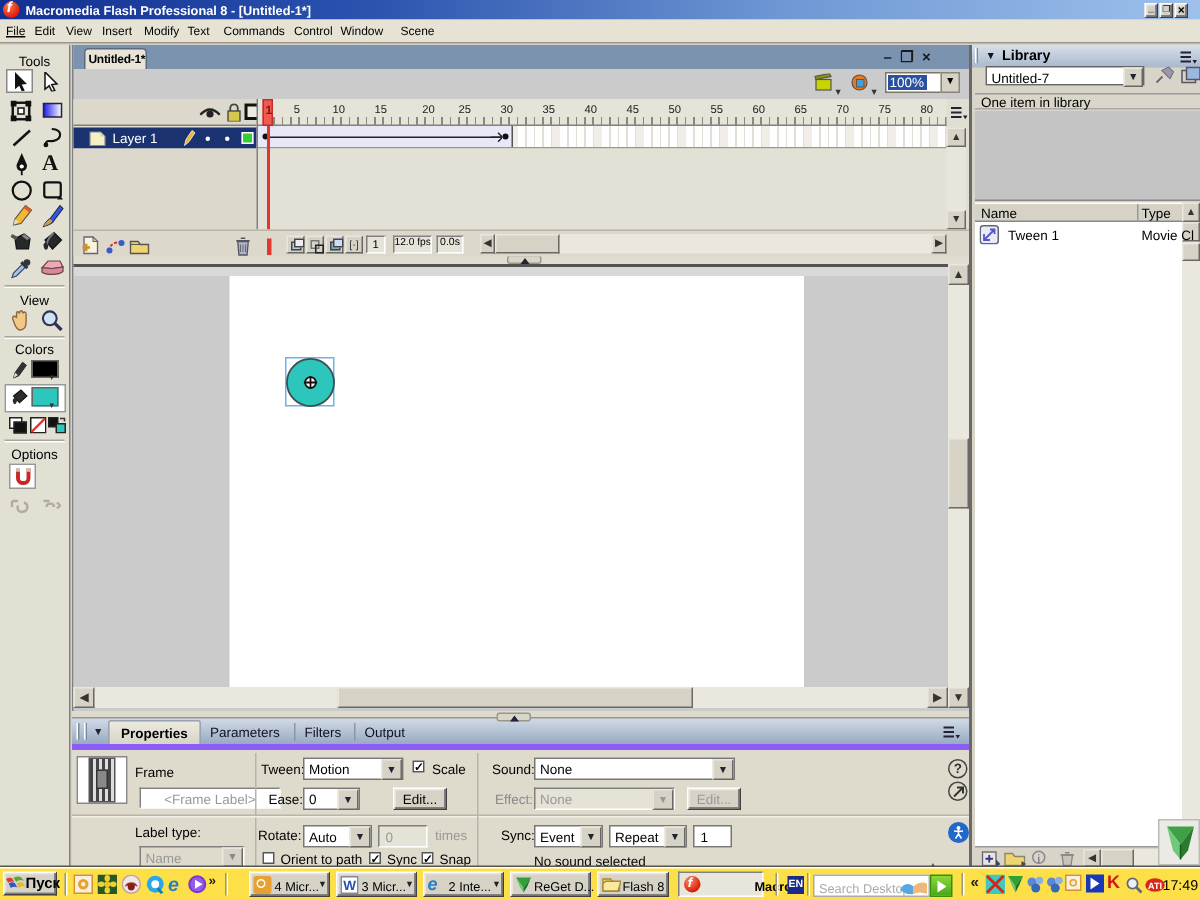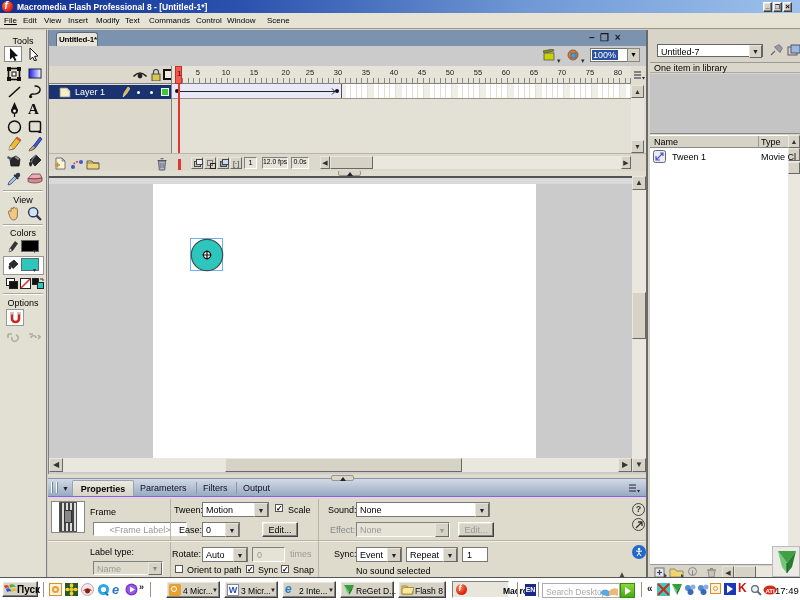--- a/index.html
+++ b/index.html
@@ -362,21 +362,21 @@
     <div class="abs" style="left:148px;top:3px;width:1px;height:12px;background:#8a96a8;"></div>
     <div class="abs" style="left:155px;top:4px;font-size:9px;color:#112;">Filters</div>
     <div class="abs" style="left:188px;top:3px;width:1px;height:12px;background:#8a96a8;"></div>
     <div class="abs" style="left:195px;top:4px;font-size:9px;color:#112;">Output</div>
     <svg class="abs" style="left:580px;top:4px;" width="12" height="10" viewBox="0 0 12 10">
         <path d="M1 2 h7 M1 5 h7 M1 8 h7" stroke="#223" stroke-width="1.2"></path>
         <path d="M9 7 l3 0 -1.5 2.5z" fill="#223"></path>
       </svg>
   </div>
 
-  <div class="abs" style="left:0;top:22px;width:598px;height:82px;background:#DFDBCC;border-top:1px solid #8b5cf6;">
+  <div class="abs" style="left:0;top:22px;width:598px;height:82px;background:#DFDBCC;border-top:4px solid #8b5cf6;">
 
     <div class="abs" style="left:3px;top:4px;width:34px;height:32px;background:#fff;border:1px solid #888;">
       <div class="abs" style="left:7px;top:0px;width:18px;height:30px;background:repeating-linear-gradient(to right,#444 0 2px,#ddd 2px 4px);border:1px solid #555;"></div>
       <div class="abs" style="left:12px;top:8px;width:8px;height:13px;background:#888;border:1px solid #333;"></div>
     </div>
     <div class="abs" style="left:42px;top:10px;font-size:9px;">Frame</div>
     <div class="abs sunken" style="left:45px;top:25px;width:94px;height:14px;background:#fff;">
         <div style="font-size:9px;color:#999;text-align:center;padding-top:2px;">&lt;Frame Label&gt;</div>
       </div>
     <div class="abs" style="left:42px;top:50px;font-size:9px;">Label type:</div>
@@ -447,20 +447,29 @@
     <svg class="abs" style="left:586px;top:50px;" width="10" height="10" viewBox="0 0 10 10">
         <circle cx="5" cy="2" r="1.3" fill="#fff"></circle>
         <path d="M5 3.2 V6 M5 6 L3 9 M5 6 L7 9 M2 4 L5 4.4 L8 4" stroke="#fff" stroke-width="1" fill="none"></path>
       </svg>
     <div class="abs" style="left:570px;top:73px;font-size:8px;color:#444;">▲</div>
   </div>
 </div>
 
 <div id="library" class="abs" style="left:646px;top:30px;width:154px;height:548px;background:#D8D4C8;border-left:2px solid #696969;">
 
+  <div class="abs" style="left:0;top:0;width:152px;height:15px;background:linear-gradient(#D8E0EA,#A8B8CC);">
+    <div class="abs" style="left:2px;top:2px;width:2px;height:10px;border-left:1px solid #fff;border-right:1px solid #789;"></div>
+    <div class="abs" style="left:9px;top:4px;font-size:7px;color:#112;">▼</div>
+    <div class="abs" style="left:20px;top:2px;font-size:9.5px;font-weight:bold;color:#000;">Library</div>
+    <svg class="abs" style="left:138px;top:3px;" width="12" height="10" viewBox="0 0 12 10">
+        <path d="M1 2 h7 M1 5 h7 M1 8 h7" stroke="#223" stroke-width="1.2"></path>
+        <path d="M9 7 l3 0 -1.5 2.5z" fill="#223"></path>
+      </svg>
+  </div>
 
   <div class="abs" style="left:9px;top:14px;width:106px;height:13px;background:#fff;border:1px solid #666;">
     <div style="font-size:9px;padding:2px 0 0 3px;">Untitled-7</div>
     <div class="raised2 abs" style="right:0;top:0;width:13px;height:13px;background:#D6D2C6;font-size:7px;text-align:center;line-height:12px;color:#223;">▼</div>
   </div>
   <svg class="abs" style="left:121px;top:14px;" width="14" height="13" viewBox="0 0 14 13">
       <path d="M2 11 L6 7 M6 3 L10 7 M6 3 l4 -2 l3 3 l-2 4 z" fill="none" stroke="#667" stroke-width="1.2"></path>
       <path d="M6 3 l4 -2 l3 3 l-2 4 z" fill="#99a"></path>
     </svg>
   <svg class="abs" style="left:139px;top:14px;" width="14" height="13" viewBox="0 0 14 13">
@@ -514,21 +523,21 @@
   <div class="abs" style="left:124px;top:516px;width:28px;height:31px;background:#ECEAE4;border:1px solid #bbb;">
     <svg class="abs" style="left:3px;top:2px;" width="22" height="26" viewBox="0 0 22 26">
         <path d="M2 2 L20 2 L11 14 Z" fill="#3FA045"></path>
         <path d="M2 2 L11 14 L11 24 L6 18 Z" fill="#70C878"></path>
         <path d="M20 2 L11 14 L11 24 L16 18 Z" fill="#2A7A30"></path>
         <path d="M11 14 L11 24" stroke="#1a5a20" stroke-width="1"></path>
       </svg>
   </div>
 </div>
 
-<div id="taskbar" class="abs" style="left:0;top:578px;width:800px;height:22px;background:#ffffff;border-top:1px solid #fff;box-shadow:0 -1px 0 #555;">
+<div id="taskbar" class="abs" style="left:0;top:578px;width:800px;height:22px;background:#fde047;border-top:1px solid #fff;box-shadow:0 -1px 0 #555;">
 
   <div class="abs raised" style="left:2px;top:2px;width:36px;height:16px;background:#D6D2C6;">
     <svg class="abs" style="left:1px;top:1px;" width="13" height="12" viewBox="0 0 13 12">
         <path d="M0 3 Q2 1.5 4 2.5 L5.5 5 Q3.5 4 1.5 5.5 Z" fill="#E23A2E"></path>
         <path d="M5 2.3 Q7.5 0.5 10 1.8 L12 4.2 Q9 3 6.8 4.8 Z" fill="#58A832"></path>
         <path d="M1.8 6 Q4 4.5 6 5.8 L7.5 8.6 Q5 7.5 3.2 9 Z" fill="#2E58C8"></path>
         <path d="M7 6.2 Q9.5 4.5 11.5 5.8 L13 8 Q10.5 7 8.6 8.8 Z" fill="#E8B81E"></path>
       </svg>
     <div class="abs" style="left:14px;top:2px;font-size:10px;font-weight:bold;color:#000;">Пуск</div>
   </div>

